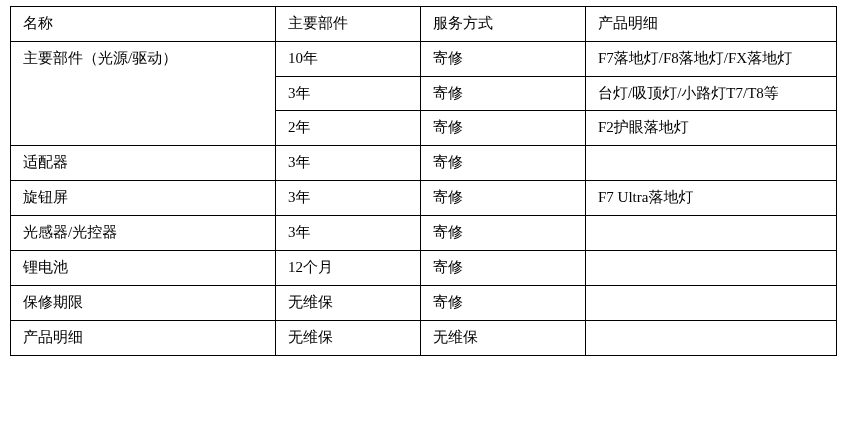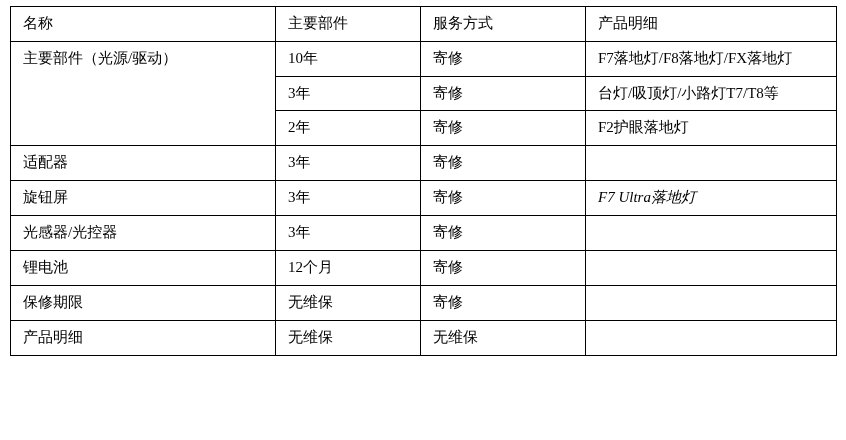--- a/index.html
+++ b/index.html
@@ -57,21 +57,20 @@
     padding-bottom: 9px;
   }
   .row-tall td {
     height: 22px;
   }
   .two-line {
     line-height: 1.45;
   }
   .mono-ish {
     font-family: "Liberation Serif", "DejaVu Serif", serif;
-    font-style: italic;
   }
 </style>
 </head>
 <body>
 
 <div class="page">
   <table class="warranty-table">
     <colgroup>
       <col class="c-name">
       <col class="c-period">

